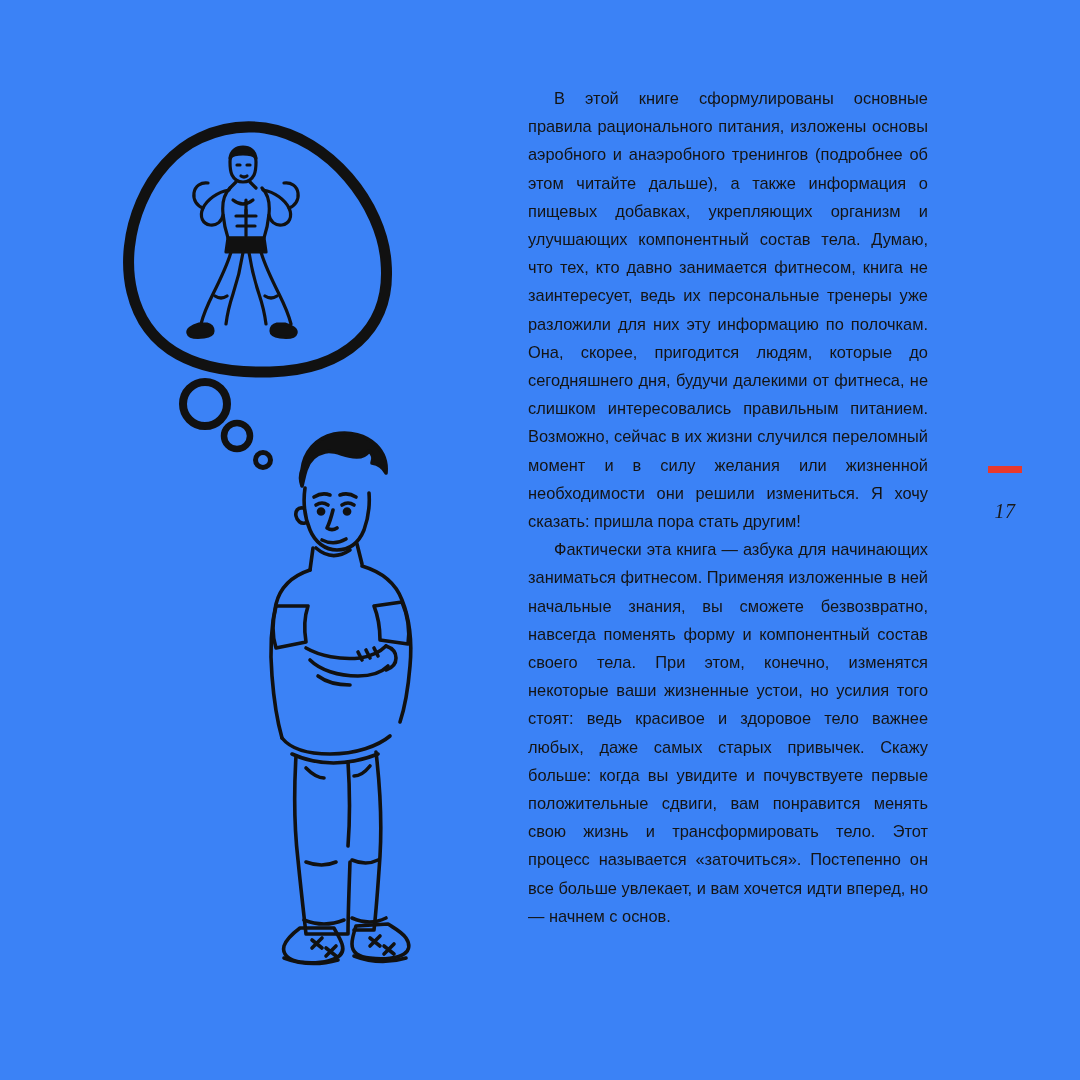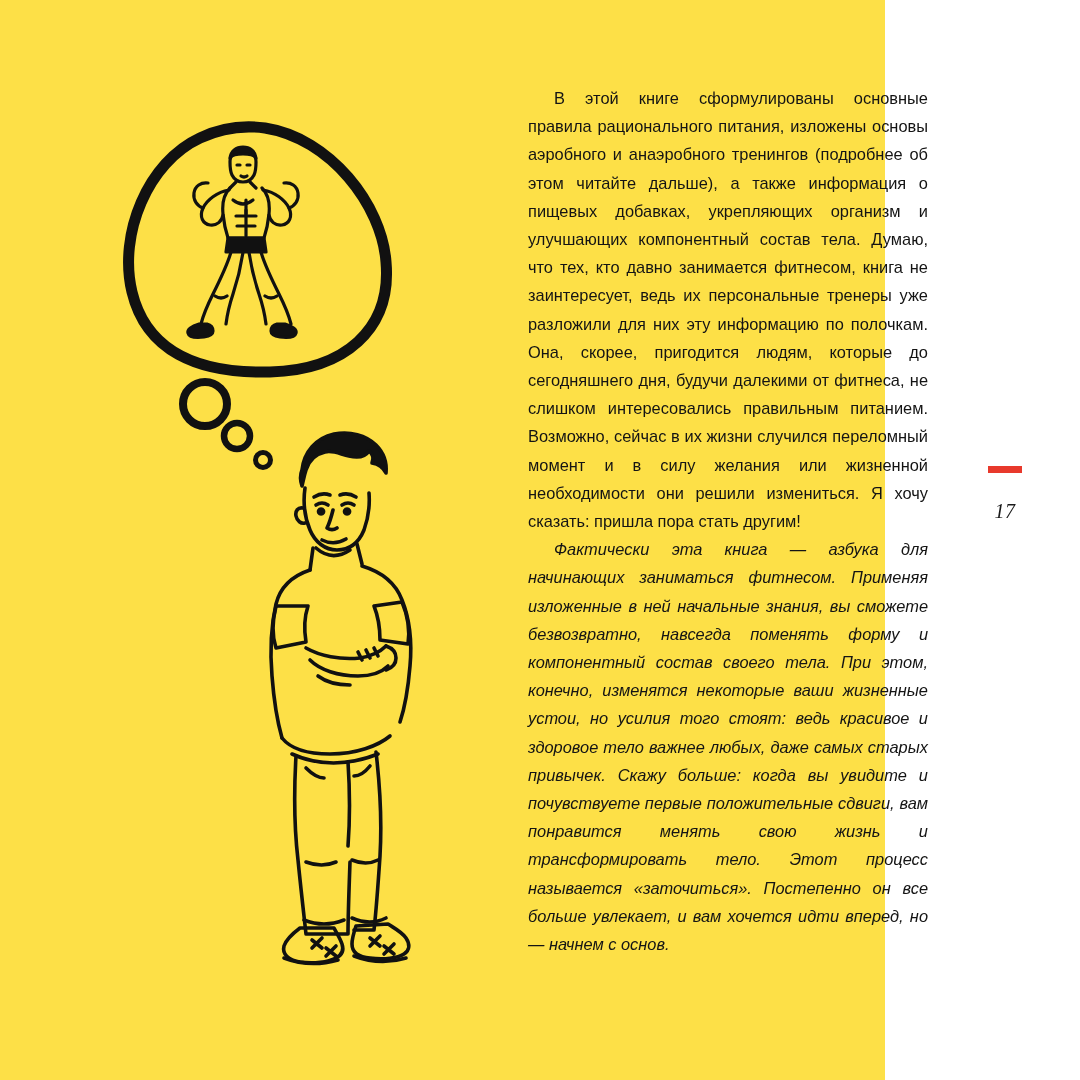--- a/index.html
+++ b/index.html
@@ -9,23 +9,23 @@
   }
   body {
     width: 1080px;
     height: 1080px;
     overflow: hidden;
     font-family: "Liberation Sans", sans-serif;
     color: #1a1a1a;
   }
   .page {
     position: relative;
-    width: 885px;
+    width: 1080px;
     height: 1080px;
-    background: #fde047;
+    background: #3b82f6;
   }
 
   
   .illustration {
     position: absolute;
     left: 0;
     top: 0;
     width: 500px;
     height: 1080px;
   }
@@ -45,21 +45,20 @@
     text-align: justify;
     text-justify: inter-word;
     font-family: "Liberation Sans", sans-serif;
     font-size: 16.4px;
     line-height: 28.2px;
     color: #141414;
     hyphens: manual;
   }
   .body-par + .body-par {
     margin-top: 0;
-    font-style: italic;
   }
   .body-par .indent {
     display: inline-block;
     width: 26px;
   }
 
   
   .page-marker {
     position: absolute;
     left: 988px;

